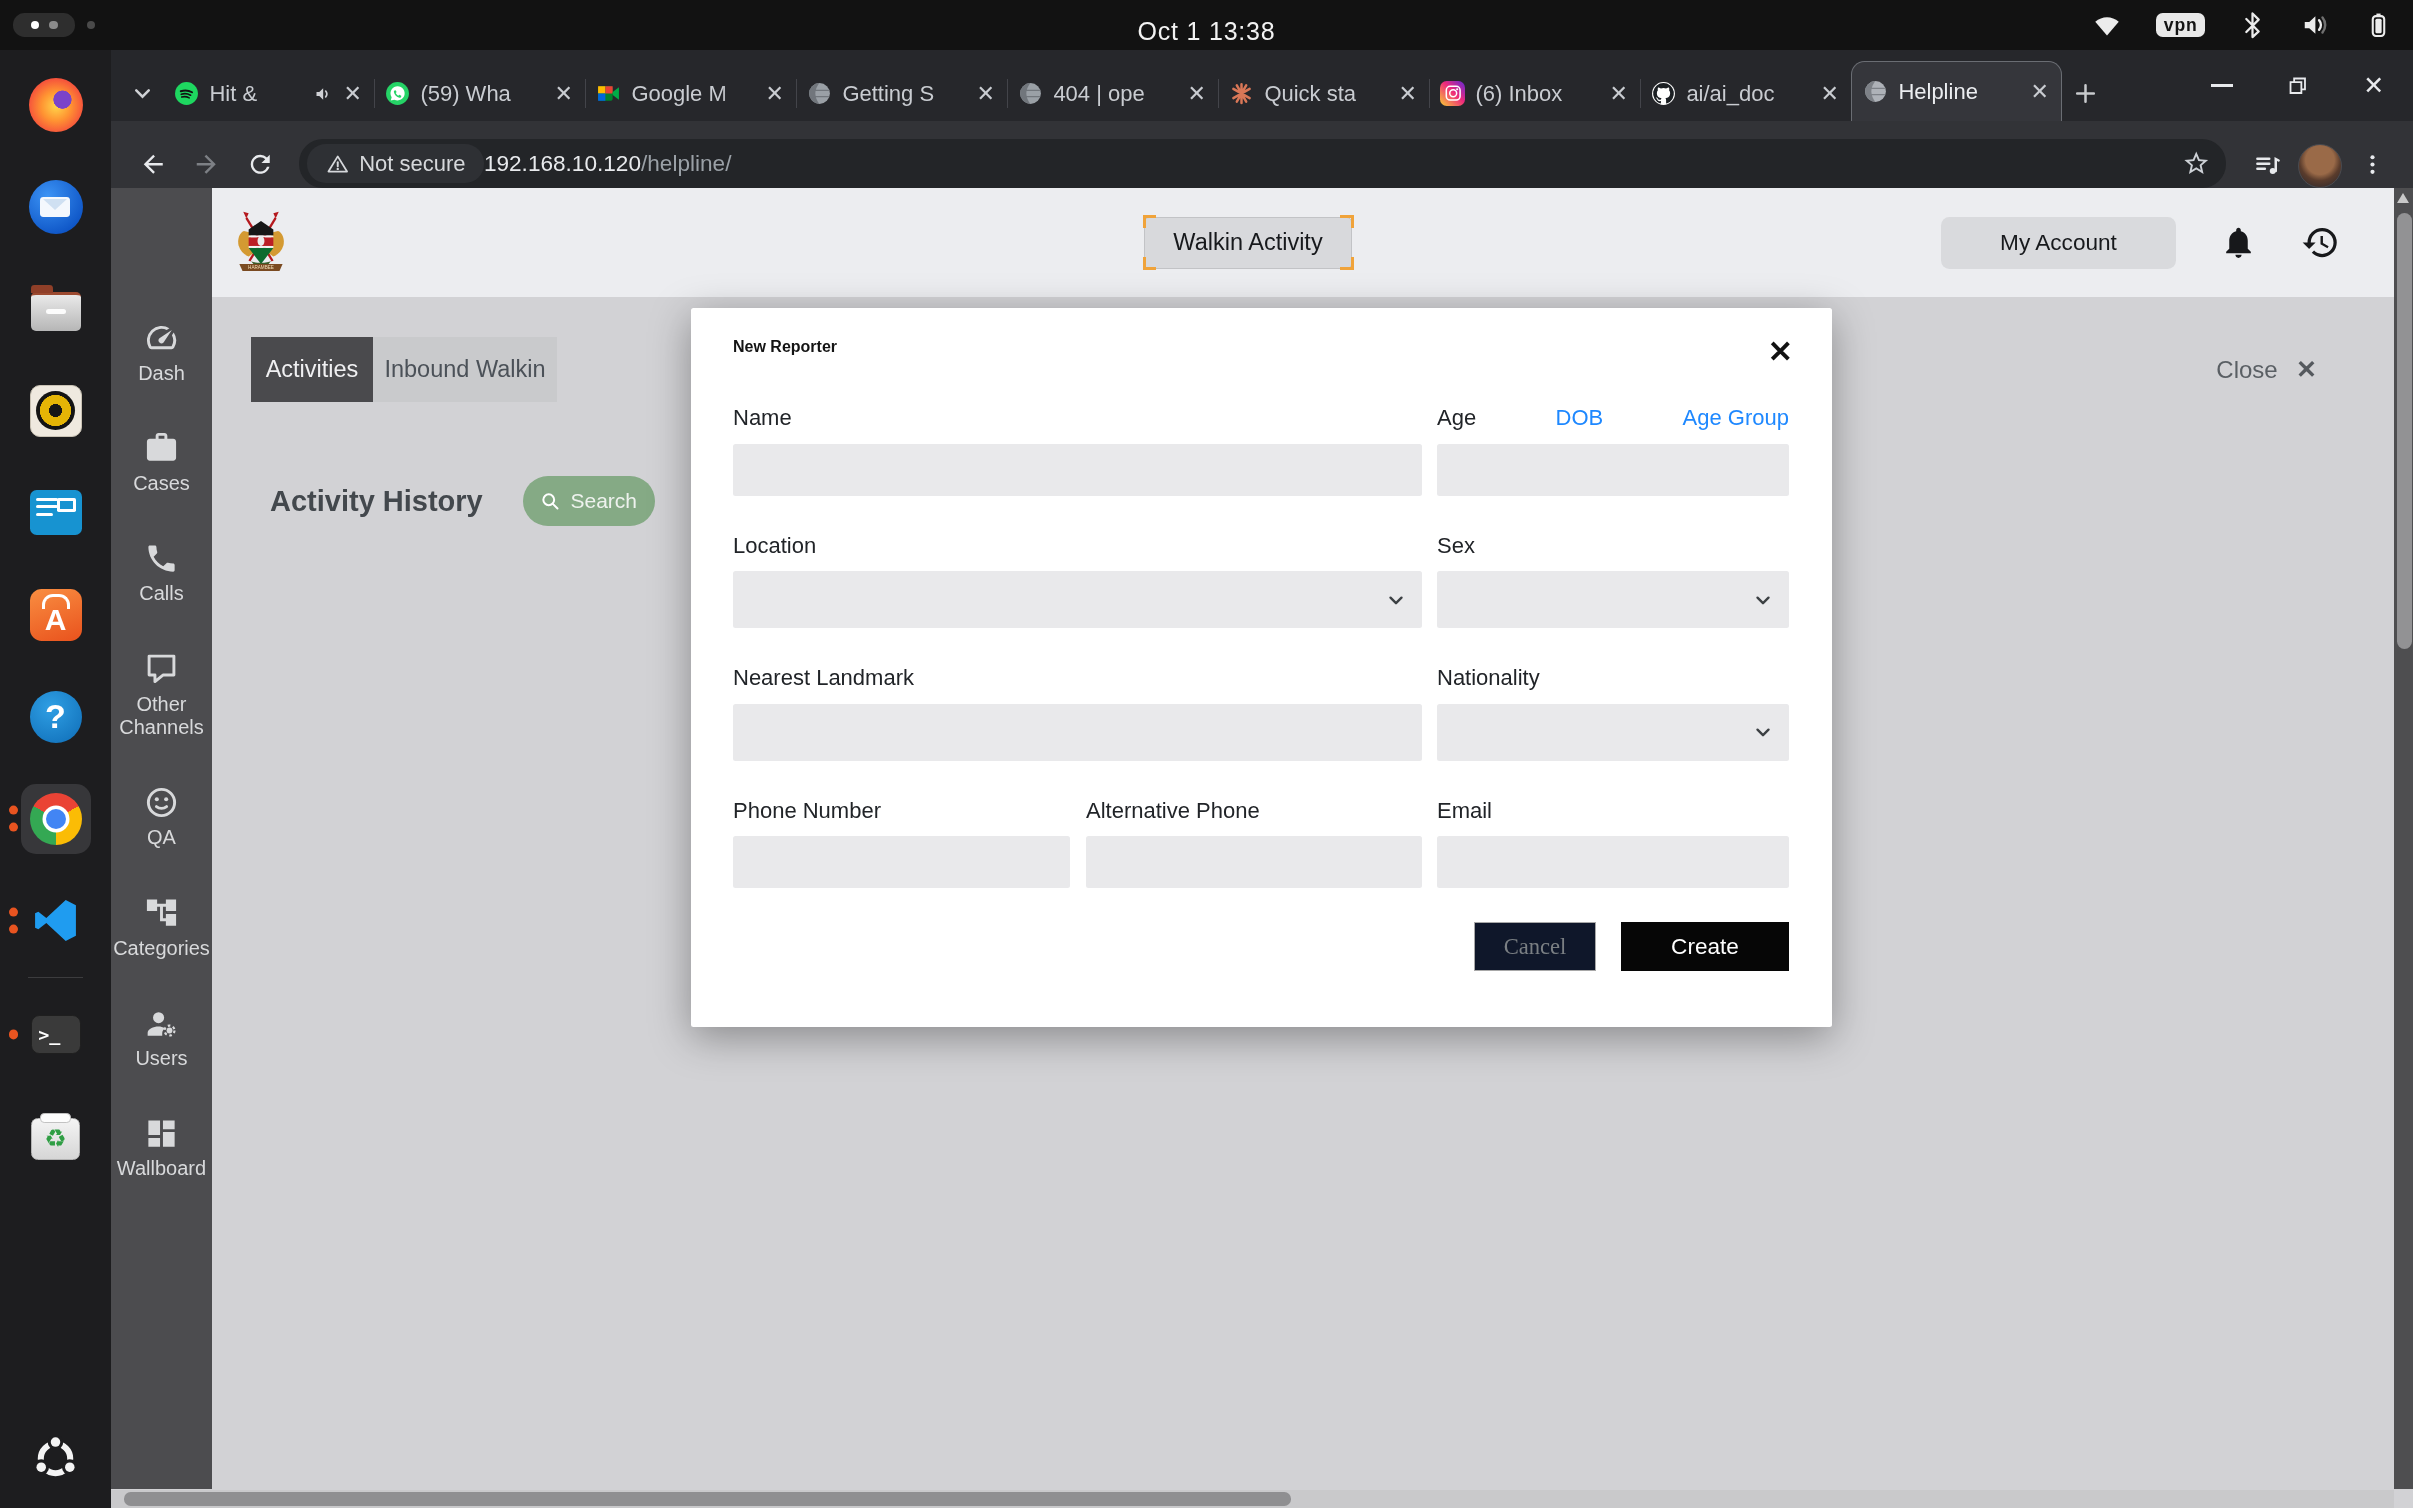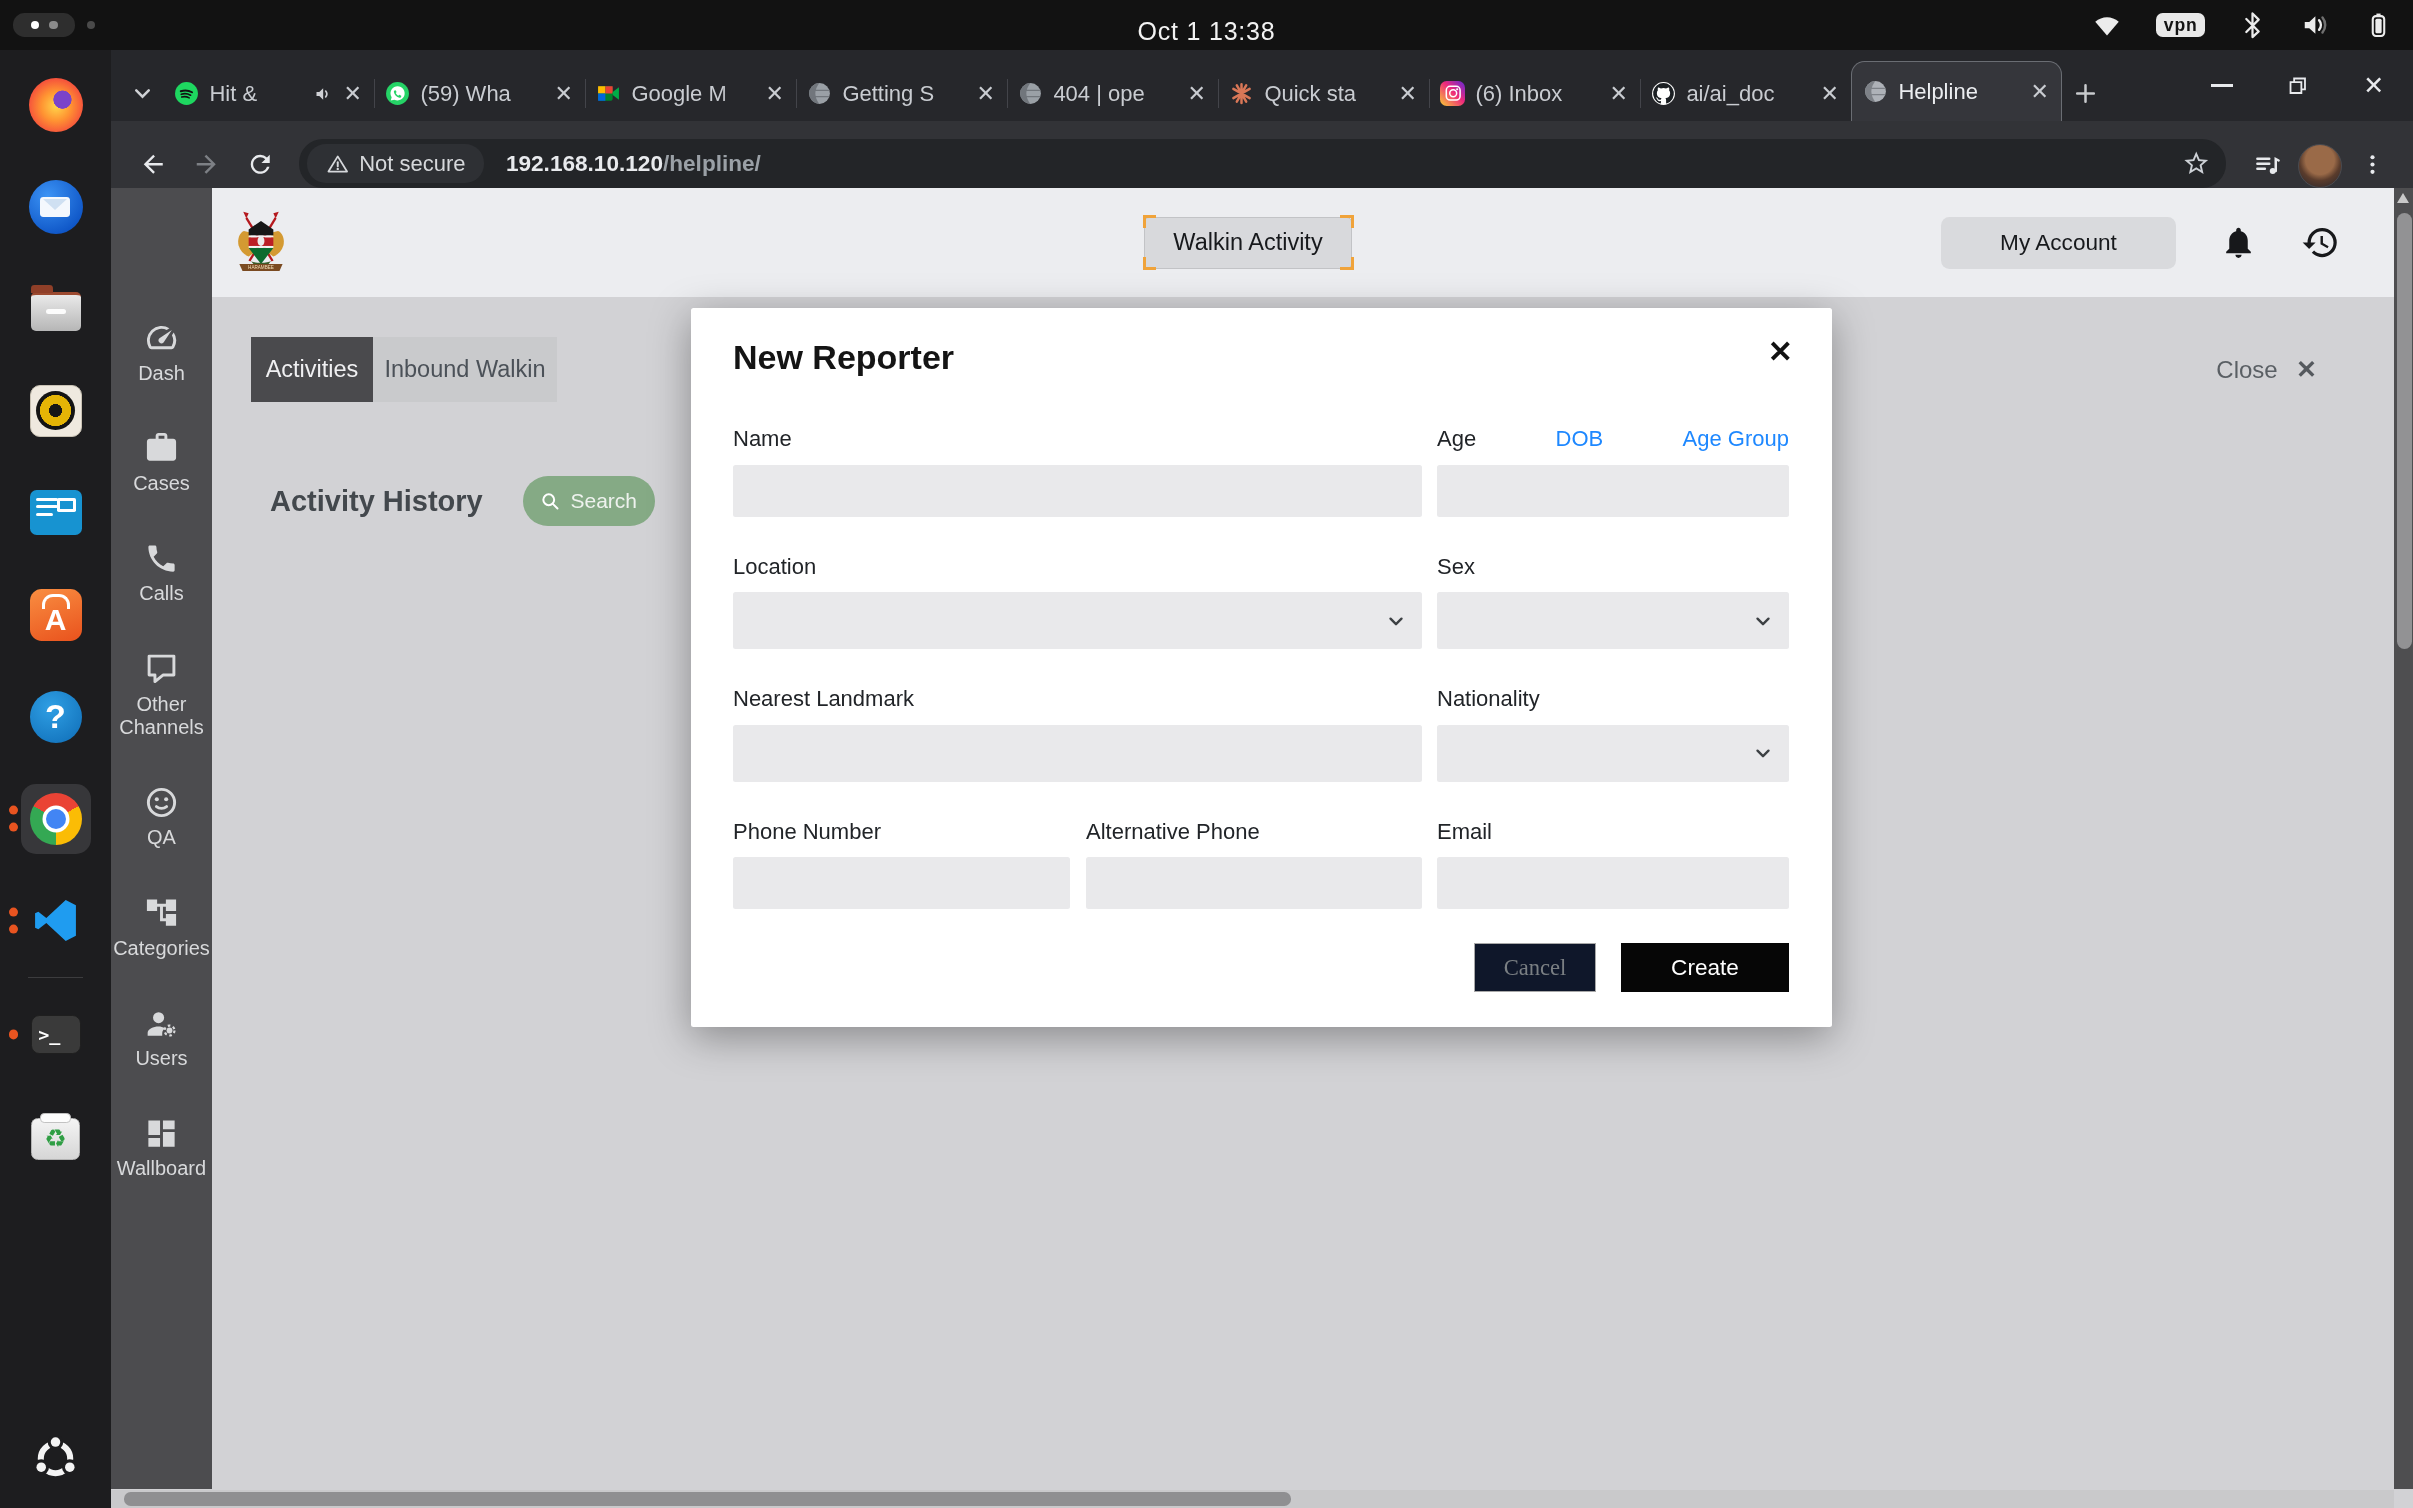--- a/index.html
+++ b/index.html
@@ -90,21 +90,21 @@
   #win-controls { position:absolute; right:13.4px; top:0; height:71px; display:flex; align-items:center; gap:39px; padding-right:8.4px; }
   .win-btn { width:37px; height:37px; display:flex; align-items:center; justify-content:center; color:#e8eaed; font-size:25px; }
   .min-line { width:22px; height:2.5px; background:#e8eaed; }
 
   #toolbar { height:67px; background:#323337; display:flex; align-items:flex-end; padding:0 18.4px; gap:6.7px; }
   .nav-btn { width:47px; height:47px; border-radius:50%; display:flex; align-items:center; justify-content:center; }
   #omnibox { flex:1; height:49px; background:#232528; border-radius:24px; margin:0 11.7px 0 8.4px;
     display:flex; align-items:center; padding:0 8.4px; }
   #sec-chip { height:39px; border-radius:19px; background:#2e3034; display:flex; align-items:center;
     gap:10px; padding:0 18.4px; color:#d6d8db; font-size:22px; }
-  #url { margin-left:22px; font-size:22.6px; color:#e8eaed;font-weight:bold; }
+  #url { font-size:22.6px; color:#e8eaed; }
   #url .path { color:#9aa0a6; }
   #omni-star { margin-left:auto; margin-right:6.7px; }
   .avatar { width:44px; height:44px; border-radius:50%;
     background: radial-gradient(circle at 50% 36%, #9a6a48 0 42%, #5a3c2c 60%, #23242c 100%);
     border:1.7px solid #4a4b50; }
 
   
   #page { position:absolute; left:0; top:138px; width:2303px; height:1320px; background:#d2d2d5; }
   #v-scroll { position:absolute; right:0; top:0; width:20px; height:1301px; background:#4e4e50; }
   #v-scroll .arrow { position:absolute; top:5px; left:3.4px; width:0; height:0;
@@ -140,21 +140,21 @@
   #close-group { margin-left:auto; display:flex; align-items:center; gap:18.4px; color:#5a5f64; font-size:24px; }
   #close-x { font-weight:700; font-size:25px; color:#55595e; }
   #history-row { margin:74px 0 0 58px; display:flex; align-items:center; gap:40px; }
   #history-heading { font-size:29px; font-weight:700; color:#43484d; }
   #search-btn { width:132px; height:50px; border-radius:25px; background:#85aa85; border:none;
     display:flex; align-items:center; justify-content:center; gap:10px; color:#eef2ee; font-size:21px; }
 
   
   #modal { position:absolute; left:691px; top:308px; width:1141px; height:719px; background:#ffffff;
     border-radius:2.5px; box-shadow:0 10px 40px rgba(0,0,0,0.35); padding:30px 41px 0 42px; z-index:50; }
-  #modal-title { font-size:34px; font-weight:700; color:#141414; }
+  #modal-title { font-size:16px; font-weight:700; color:#141414; }
   #modal-close { position:absolute; right:39px; top:28.5px; font-size:30px; font-weight:700; color:#111; line-height:1; }
   .m-row { display:grid; grid-template-columns:689px 352px; column-gap:15px; margin-top:37px; }
   .m-row.first { margin-top:49px; }
   .m-label { font-size:22px; color:#212428; margin-bottom:12.6px; display:block; }
   .m-label-row { display:flex; justify-content:space-between; align-items:baseline; margin-bottom:12.6px; }
   .m-link { font-size:22px; color:#1e88ff; }
   .m-input { width:100%; height:52px; background:#e9e9eb; border:none; border-radius:2.5px;
     font-size:22px; color:#222; padding:0 13.4px; font-family:"Liberation Sans", sans-serif; }
   .m-select { width:100%; height:57px; background:#e9e9eb; border-radius:2.5px;
     display:flex; align-items:center; justify-content:flex-end; padding-right:15px; }

